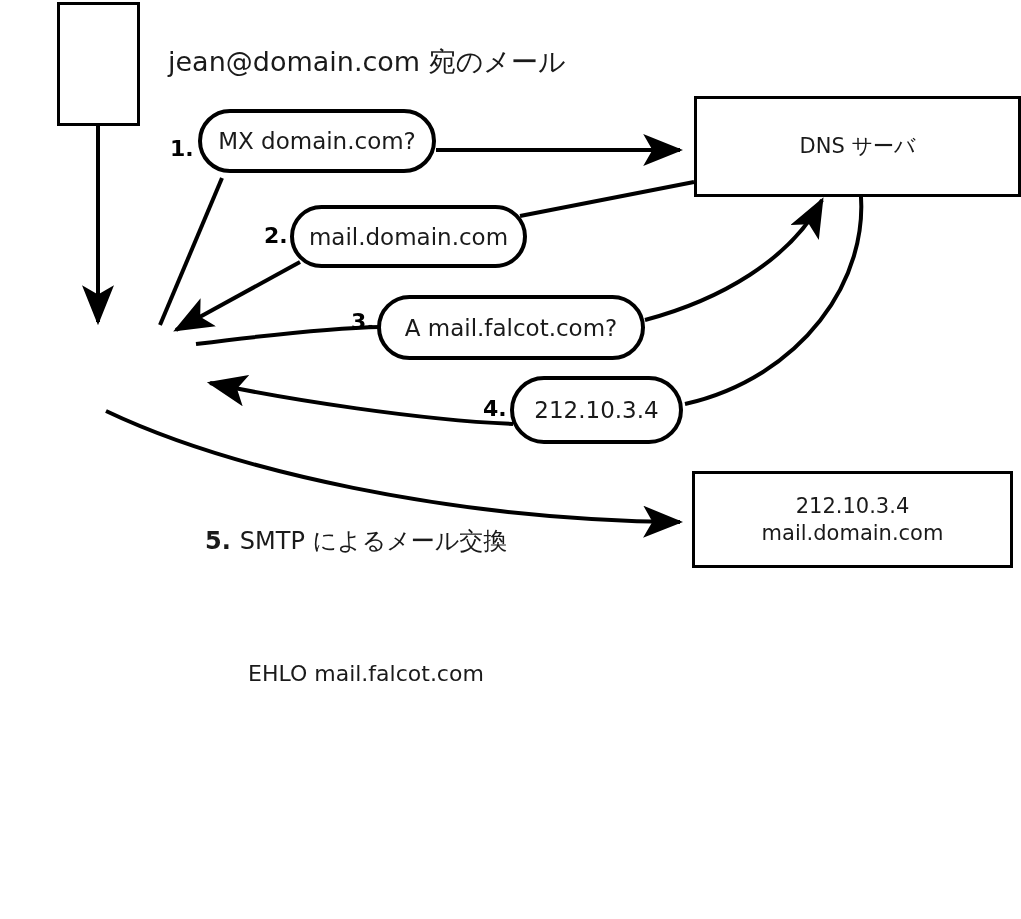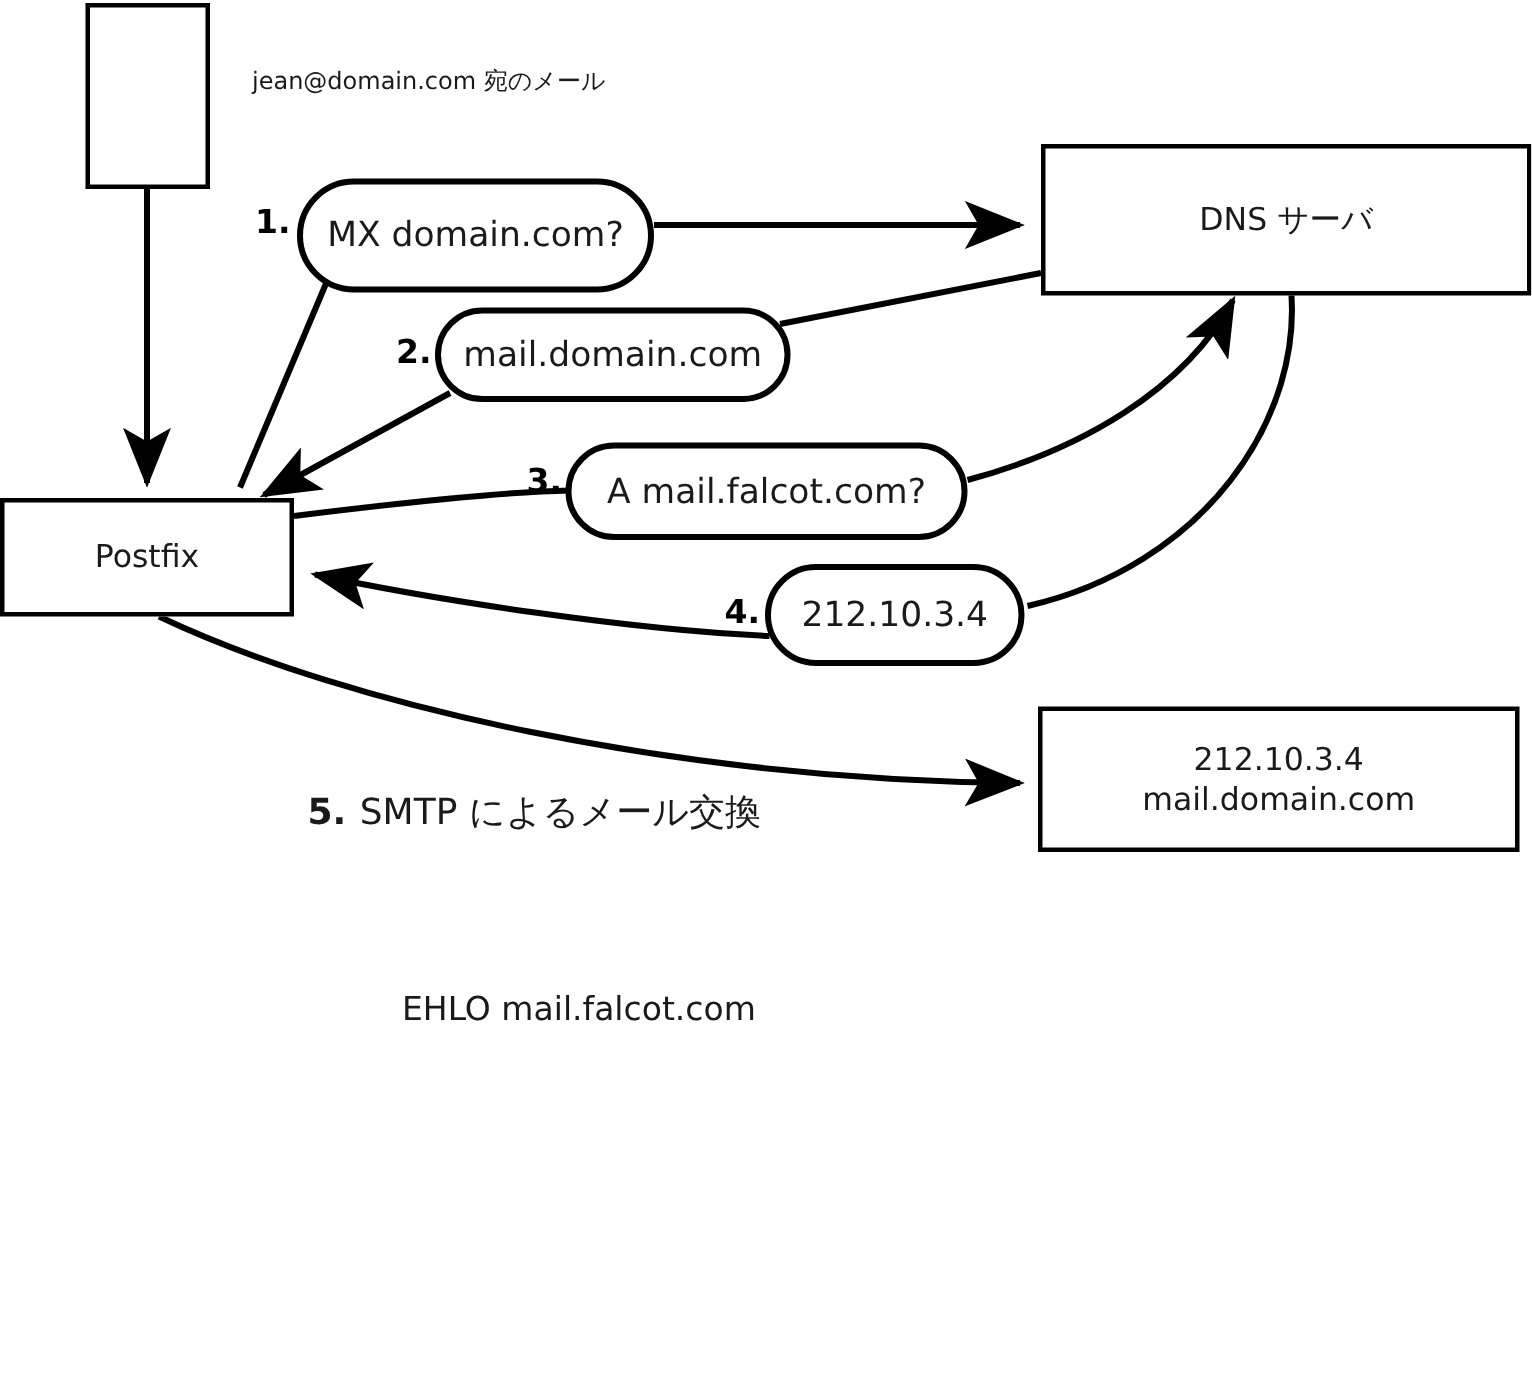--- a/index.html
+++ b/index.html
@@ -66,21 +66,21 @@
     font-size: 22px;
     font-weight: bold;
     color: #000000;
     z-index: 5;
     white-space: nowrap;
   }
 
   
   .free-text {
     position: absolute;
-    font-size: 16px;
+    font-size: 27px;
     color: #1a1a1a;
     white-space: nowrap;
     z-index: 2;
   }
   .smtp-label {
     position: absolute;
     font-size: 24px;
     color: #1a1a1a;
     white-space: nowrap;
     z-index: 5;
@@ -94,21 +94,21 @@
   #transcript {
     position: absolute;
     left: 248px;
     top: 594px;
     font-size: 22px;
     line-height: 32px;
     color: #1a1a1a;
     z-index: 2;
     white-space: pre;
   }
-  #transcript .tline { display: block; min-height: 32px; margin-left: 20px; }
+  #transcript .tline { display: block; min-height: 32px; }
 </style>
 </head>
 <body>
 
 <div id="canvas">
 
   <svg id="wires" viewBox="0 0 1021 919" xmlns="http://www.w3.org/2000/svg">
     <defs>
       <marker id="arrowhead" markerWidth="10" markerHeight="8" refX="9.2" refY="4" orient="auto" markerUnits="strokeWidth">
         <path d="M0,0 L10,4 L0,8 L2.3,4 Z" fill="#000000"></path>
@@ -129,37 +129,34 @@
     <path d="M860,186 C872,280 800,378 685,404" fill="none" stroke="#000000" stroke-width="4"></path>
     <path d="M513,424 C420,420 290,400 210,383" fill="none" stroke="#000000" stroke-width="4" marker-end="url(#arrowhead)"></path>
 
     <path d="M106,411 C230,470 450,520 680,522" fill="none" stroke="#000000" stroke-width="4" marker-end="url(#arrowhead)"></path>
   </svg>
 
   <div class="rect-node" style="left:57px; top:2px; width:83px; height:124px;">
     <span class="ln"></span>
   </div>
 
-  <div class="rect-node" style="left:0px; top:332px; width:196px; height:79px;">
-    <span class="ln">Postfix</span>
-  </div>
 
   <div class="rect-node" style="left:694px; top:96px; width:327px; height:101px;">
     <span class="ln">DNS サーバ</span>
   </div>
 
   <div class="rect-node" style="left:692px; top:471px; width:321px; height:97px; flex-direction:column;">
     <span class="ln">212.10.3.4</span>
     <span class="ln">mail.domain.com</span>
   </div>
 
   <div class="free-text" style="left:168px; top:44px;">jean@domain.com 宛のメール</div>
 
   <div class="step-num" style="left:170px; top:136px;">1.</div>
-  <div class="bubble" style="left:198px; top:119px; width:238px; height:76px;">MX domain.com?</div>
+  <div class="bubble" style="left:198px; top:109px; width:238px; height:64px;">MX domain.com?</div>
 
   <div class="step-num" style="left:264px; top:223px;">2.</div>
   <div class="bubble" style="left:290px; top:205px; width:237px; height:63px;">mail.domain.com</div>
 
   <div class="step-num" style="left:351px; top:309px;">3.</div>
   <div class="bubble" style="left:377px; top:295px; width:268px; height:65px;">A mail.falcot.com?</div>
 
   <div class="step-num" style="left:483px; top:396px;">4.</div>
   <div class="bubble" style="left:510px; top:376px; width:173px; height:68px;">212.10.3.4</div>
 

